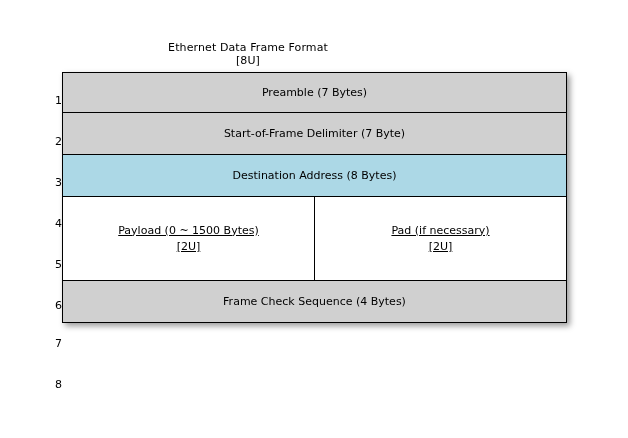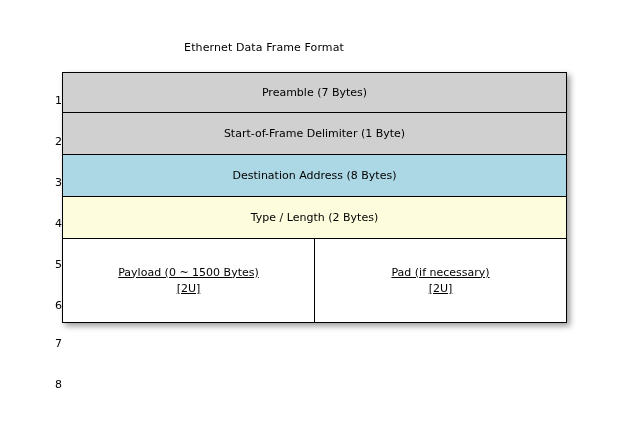--- a/index.html
+++ b/index.html
@@ -17,21 +17,20 @@
   }
 
   
   #title-block {
     position: absolute;
     left: 0;
     top: 42px;
     width: 496px;
     text-align: center;
     line-height: 1.15;
-    margin-left: 16px;
   }
   #title-block .title-main {
     display: block;
     font-size: 11px;
     letter-spacing: 0.1px;
   }
   #title-block .title-sub {
     display: block;
     font-size: 11px;
     letter-spacing: 0.1px;
@@ -87,20 +86,21 @@
   td.fill-yellow { background: #fdfddd; }
   td.fill-white  { background: #ffffff; }
 
   .cell-line { display: block; text-decoration: underline; }
 </style>
 </head>
 <body>
 
 <div id="title-block">
   <span class="title-main">Ethernet Data Frame Format</span>
+  <span class="title-sub">[8U]</span>
 </div>
 
 <div id="frame-diagram">
 
   <div id="row-number-gutter">
     <span class="row-number" style="top:23px">1</span>
     <span class="row-number" style="top:64px">2</span>
     <span class="row-number" style="top:105px">3</span>
     <span class="row-number" style="top:146px">4</span>
     <span class="row-number" style="top:187px">5</span>
@@ -112,34 +112,34 @@
   <table id="frame-table">
     <colgroup>
       <col style="width:252px">
       <col style="width:252px">
     </colgroup>
     <tbody>
       <tr>
         <td class="fill-gray" colspan="2" style="height:39px">Preamble (7 Bytes)</td>
       </tr>
       <tr>
-        <td class="fill-gray" colspan="2" style="height:41px">Start-of-Frame Delimiter (1 Byte)</td>
+        <td class="fill-gray" colspan="2" style="height:41px">Start-of-Frame Delimiter (7 Byte)</td>
       </tr>
       <tr>
         <td class="fill-blue" colspan="2" style="height:41px">Destination Address (8 Bytes)</td>
-      </tr>
-      <tr>
-        <td class="fill-yellow" colspan="2" style="height:41px">Type / Length (2 Bytes)</td>
       </tr>
       <tr>
         <td class="fill-white" style="height:83px">
           <span class="cell-line">Payload (0 ~ 1500 Bytes)</span>
           <span class="cell-line">[2U]</span>
         </td>
         <td class="fill-white">
           <span class="cell-line">Pad (if necessary)</span>
           <span class="cell-line">[2U]</span>
         </td>
       </tr>
+      <tr>
+        <td class="fill-gray" colspan="2" style="height:41px">Frame Check Sequence (4 Bytes)</td>
+      </tr>
     </tbody>
   </table>
 
 </div>
 
 </body></html>

